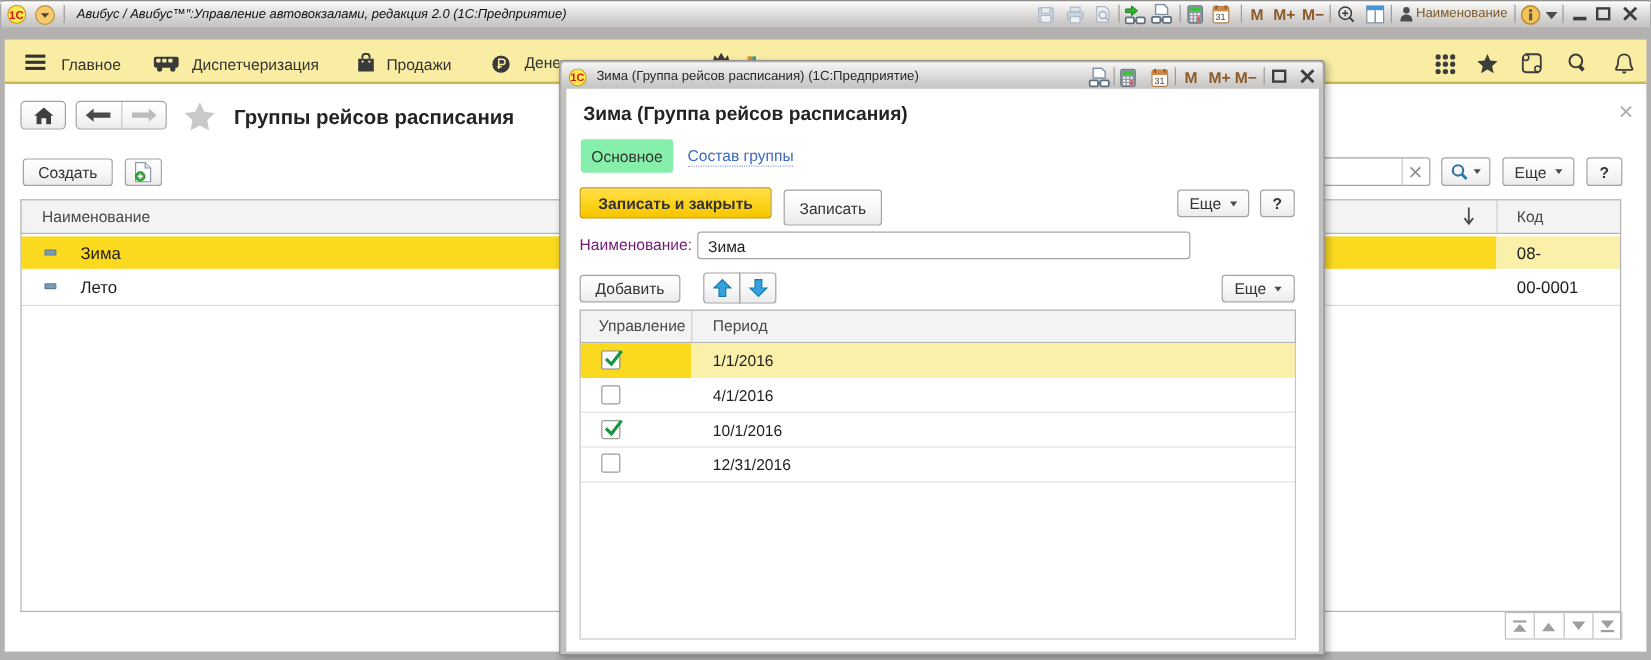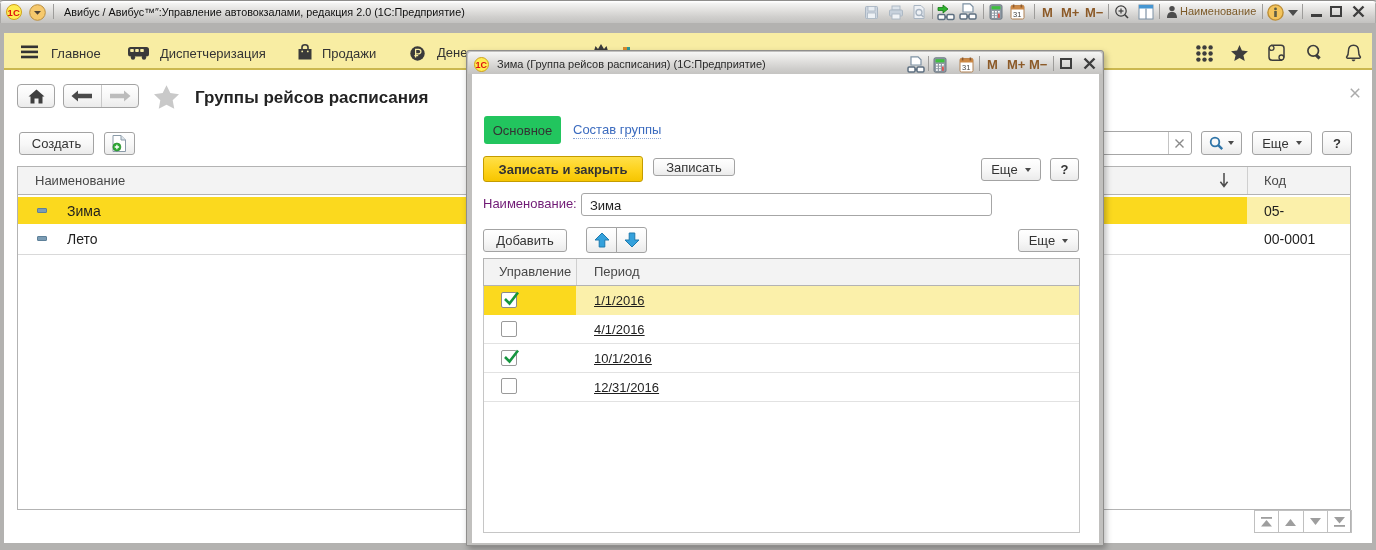--- a/index.html
+++ b/index.html
@@ -18,21 +18,21 @@
 #menubar { left:4px; top:33px; width:1368px; height:37px; background:#f8eda3; border-bottom:2px solid #cbb84f; }
 .mitem { position:absolute; font-size:13px; color:#333; top:46px; }
 .btn {
   position:absolute;
   background:linear-gradient(#ffffff,#f7f7f7 55%,#ebebeb);
   border:1px solid #a3a3a3; border-radius:3px;
   font-size:13px; color:#333;
   display:flex; align-items:center; justify-content:center;
 }
 .caret { display:inline-block; width:0; height:0; border-left:3.5px solid transparent; border-right:3.5px solid transparent; border-top:4px solid #4a4a4a; }
-.t13 { position:absolute; font-size:13px; color:#333; white-space:pre;text-decoration:underline; }
+.t13 { position:absolute; font-size:13px; color:#333; white-space:pre; }
 .t14 { position:absolute; font-size:14px; color:#1e1e1e; white-space:pre; }
 .hdr { position:absolute; font-size:13px; color:#484848; white-space:pre; }
 .mono-m { position:absolute; font-size:13px; font-weight:bold; color:#8c5a28; }
 .dash { position:absolute; width:10px; height:5px; background:#7b9cb4; border:1px solid #5d8099; border-radius:1px; }
 .cb { position:absolute; width:16px; height:16px; background:#fff; border:1px solid #9a9a9a; border-radius:2px; }
 </style>
 </head>
 <body>
 
 <div id="titlebar" class="abs"></div>
@@ -40,21 +40,21 @@
 <svg class="abs" style="left:6px; top:4px;" width="16" height="16" viewBox="0 0 16 16">
   <circle cx="8" cy="8" r="7.5" fill="#ffec52" stroke="#cfa21c" stroke-width="1"></circle>
   <text x="1.6" y="11.6" font-family="Liberation Sans" font-size="9.5" font-weight="bold" fill="#dd1111">1С</text>
 </svg>
 
 <svg class="abs" style="left:29px; top:4px;" width="17" height="17" viewBox="0 0 17 17">
   <circle cx="8.5" cy="8.5" r="7.8" fill="#f6c96d" stroke="#ba8f41" stroke-width="1"></circle>
   <path d="M5 7 L12 7 L8.5 10.8 Z" fill="#4d4236"></path>
 </svg>
 <div class="sep" style="left:53px; top:4px; height:15px;"></div>
-<div class="abs" style="left:64px; top:6px; font-size:10.8px; color:#101010;">Авибус / Авибус™″:Управление автовокзалами, редакция 2.0  (1С:Предприятие)</div>
+<div class="abs" style="left:64px; top:6px; font-size:10.8px; color:#101010;font-style:italic;">Авибус / Авибус™″:Управление автовокзалами, редакция 2.0  (1С:Предприятие)</div>
 
 <svg class="abs" style="left:864px; top:5px;" width="15" height="15" viewBox="0 0 15 15">
   <rect x="1.5" y="1.5" width="12" height="12" rx="1" fill="#cdd6e0" stroke="#aab6c3"></rect>
   <rect x="4" y="1.5" width="7" height="4.5" fill="#e8edf2" stroke="#aab6c3" stroke-width=".8"></rect>
   <rect x="3.5" y="8" width="8" height="5.5" fill="#eef2f6" stroke="#aab6c3" stroke-width=".8"></rect>
 </svg>
 <svg class="abs" style="left:888px; top:5px;" width="16" height="15" viewBox="0 0 16 15">
   <rect x="4" y="1" width="8" height="4" fill="#dde4eb" stroke="#a9b5c2" stroke-width=".9"></rect>
   <rect x="1.5" y="5" width="13" height="6" rx="1" fill="#c7d1dc" stroke="#a9b5c2" stroke-width=".9"></rect>
   <rect x="4" y="9" width="8" height="5" fill="#f0f3f6" stroke="#a9b5c2" stroke-width=".9"></rect>
@@ -254,21 +254,21 @@
 <svg class="abs" style="left:1219px; top:172px;" width="10" height="17" viewBox="0 0 10 17">
   <path d="M5 1 V13 M1.4 9.8 L5 14.5 L8.6 9.8" fill="none" stroke="#4a4a4a" stroke-width="1.5"></path>
 </svg>
 <div class="abs" style="left:1247px; top:167px; width:1px; height:27px; background:#cfcfcf;"></div>
 <div class="hdr" style="left:1264px; top:173px;">Код</div>
 
 <div class="abs" style="left:18px; top:197px; width:1229px; height:27px; background:#fbd91e;"></div>
 <div class="abs" style="left:1247px; top:197px; width:103px; height:27px; background:#fbf0aa;"></div>
 <div class="dash" style="left:37px; top:208px;"></div>
 <div class="t14" style="left:67px; top:203px;">Зима</div>
-<div class="t14" style="left:1264px; top:203px;">05-</div>
+<div class="t14" style="left:1264px; top:203px;">08-</div>
 
 <div class="dash" style="left:37px; top:236px;"></div>
 <div class="t14" style="left:67px; top:231px;">Лето</div>
 <div class="t14" style="left:1264px; top:231px;">00-0001</div>
 <div class="abs" style="left:18px; top:254px; width:1332px; height:1px; background:#d9d9d9;"></div>
 
 <div class="abs" style="left:17px; top:195px; width:1px; height:315px; background:#b3b3b3;"></div>
 <div class="abs" style="left:1350px; top:195px; width:1px; height:338px; background:#b3b3b3;"></div>
 <div class="abs" style="left:17px; top:509px; width:1334px; height:1px; background:#b3b3b3;"></div>
 
@@ -337,25 +337,26 @@
   <div class="mono-m" style="left:520px; top:6px;">M</div>
   <div class="mono-m" style="left:540px; top:6px;">M+</div>
   <div class="mono-m" style="left:562px; top:6px;">M−</div>
   <div class="sep" style="left:586px; top:5px; height:15px;"></div>
   <div class="abs" style="left:593px; top:7px; width:12px; height:11px; border:2.2px solid #3e3e3e;"></div>
   <svg class="abs" style="left:616px; top:6px;" width="13" height="13" viewBox="0 0 13 13">
     <path d="M1.5 1.5 L11.5 11.5 M11.5 1.5 L1.5 11.5" stroke="#3e3e3e" stroke-width="2.4"></path>
   </svg>
 
   <div class="abs" id="dlgbody" style="left:5px; top:23px; width:627px; height:469px; background:#fff;">
-    <div class="abs" style="left:12px; top:42px; width:77px; height:28px; background:#22c55e; border-radius:3px; font-size:13px; color:#333; display:flex; align-items:center; justify-content:center;">Основное</div>
+    <div class="abs" style="left:14px; top:13px; font-size:16px; font-weight:bold; color:#232323;">Зима (Группа рейсов расписания)</div>
+    <div class="abs" style="left:12px; top:42px; width:77px; height:28px; background:#86efac; border-radius:3px; font-size:13px; color:#333; display:flex; align-items:center; justify-content:center;">Основное</div>
     <div class="abs" style="left:101px; top:48px; font-size:13px; color:#3b6bbf; border-bottom:1px dotted #8aa6d6; padding-bottom:1px;">Состав группы</div>
 
     <div class="abs" style="left:11px; top:82px; width:160px; height:26px; background:linear-gradient(#ffe049,#fdd118 60%,#f6c500); border:1px solid #c49c00; border-radius:3px; font-size:13px; font-weight:bold; color:#333; display:flex; align-items:center; justify-content:center;">Записать и закрыть</div>
-    <div class="btn" style="left:181px; top:84px; width:82px; height:18px;">Записать</div>
+    <div class="btn" style="left:181px; top:84px; width:82px; height:30px;">Записать</div>
     <div class="btn" style="left:509px; top:84px; width:60px; height:23px;">Еще&nbsp;&nbsp;<span class="caret"></span></div>
     <div class="btn" style="left:578px; top:84px; width:29px; height:23px; font-weight:bold;">?</div>
 
     <div class="abs" style="left:11px; top:122px; font-size:13px; color:#701a75;">Наименование:</div>
     <div class="abs" style="left:109px; top:119px; width:411px; height:23px; background:#fff; border:1px solid #a6a6a6; border-radius:3px;">
       <div style="position:absolute; left:8px; top:4px; font-size:13px; color:#1e1e1e;">Зима</div>
     </div>
 
     <div class="btn" style="left:11px; top:155px; width:84px; height:23px;text-align:center;">Добавить</div>
     <div class="btn" style="left:114px; top:153px; width:31px; height:26px; border-radius:3px 0 0 3px;">

